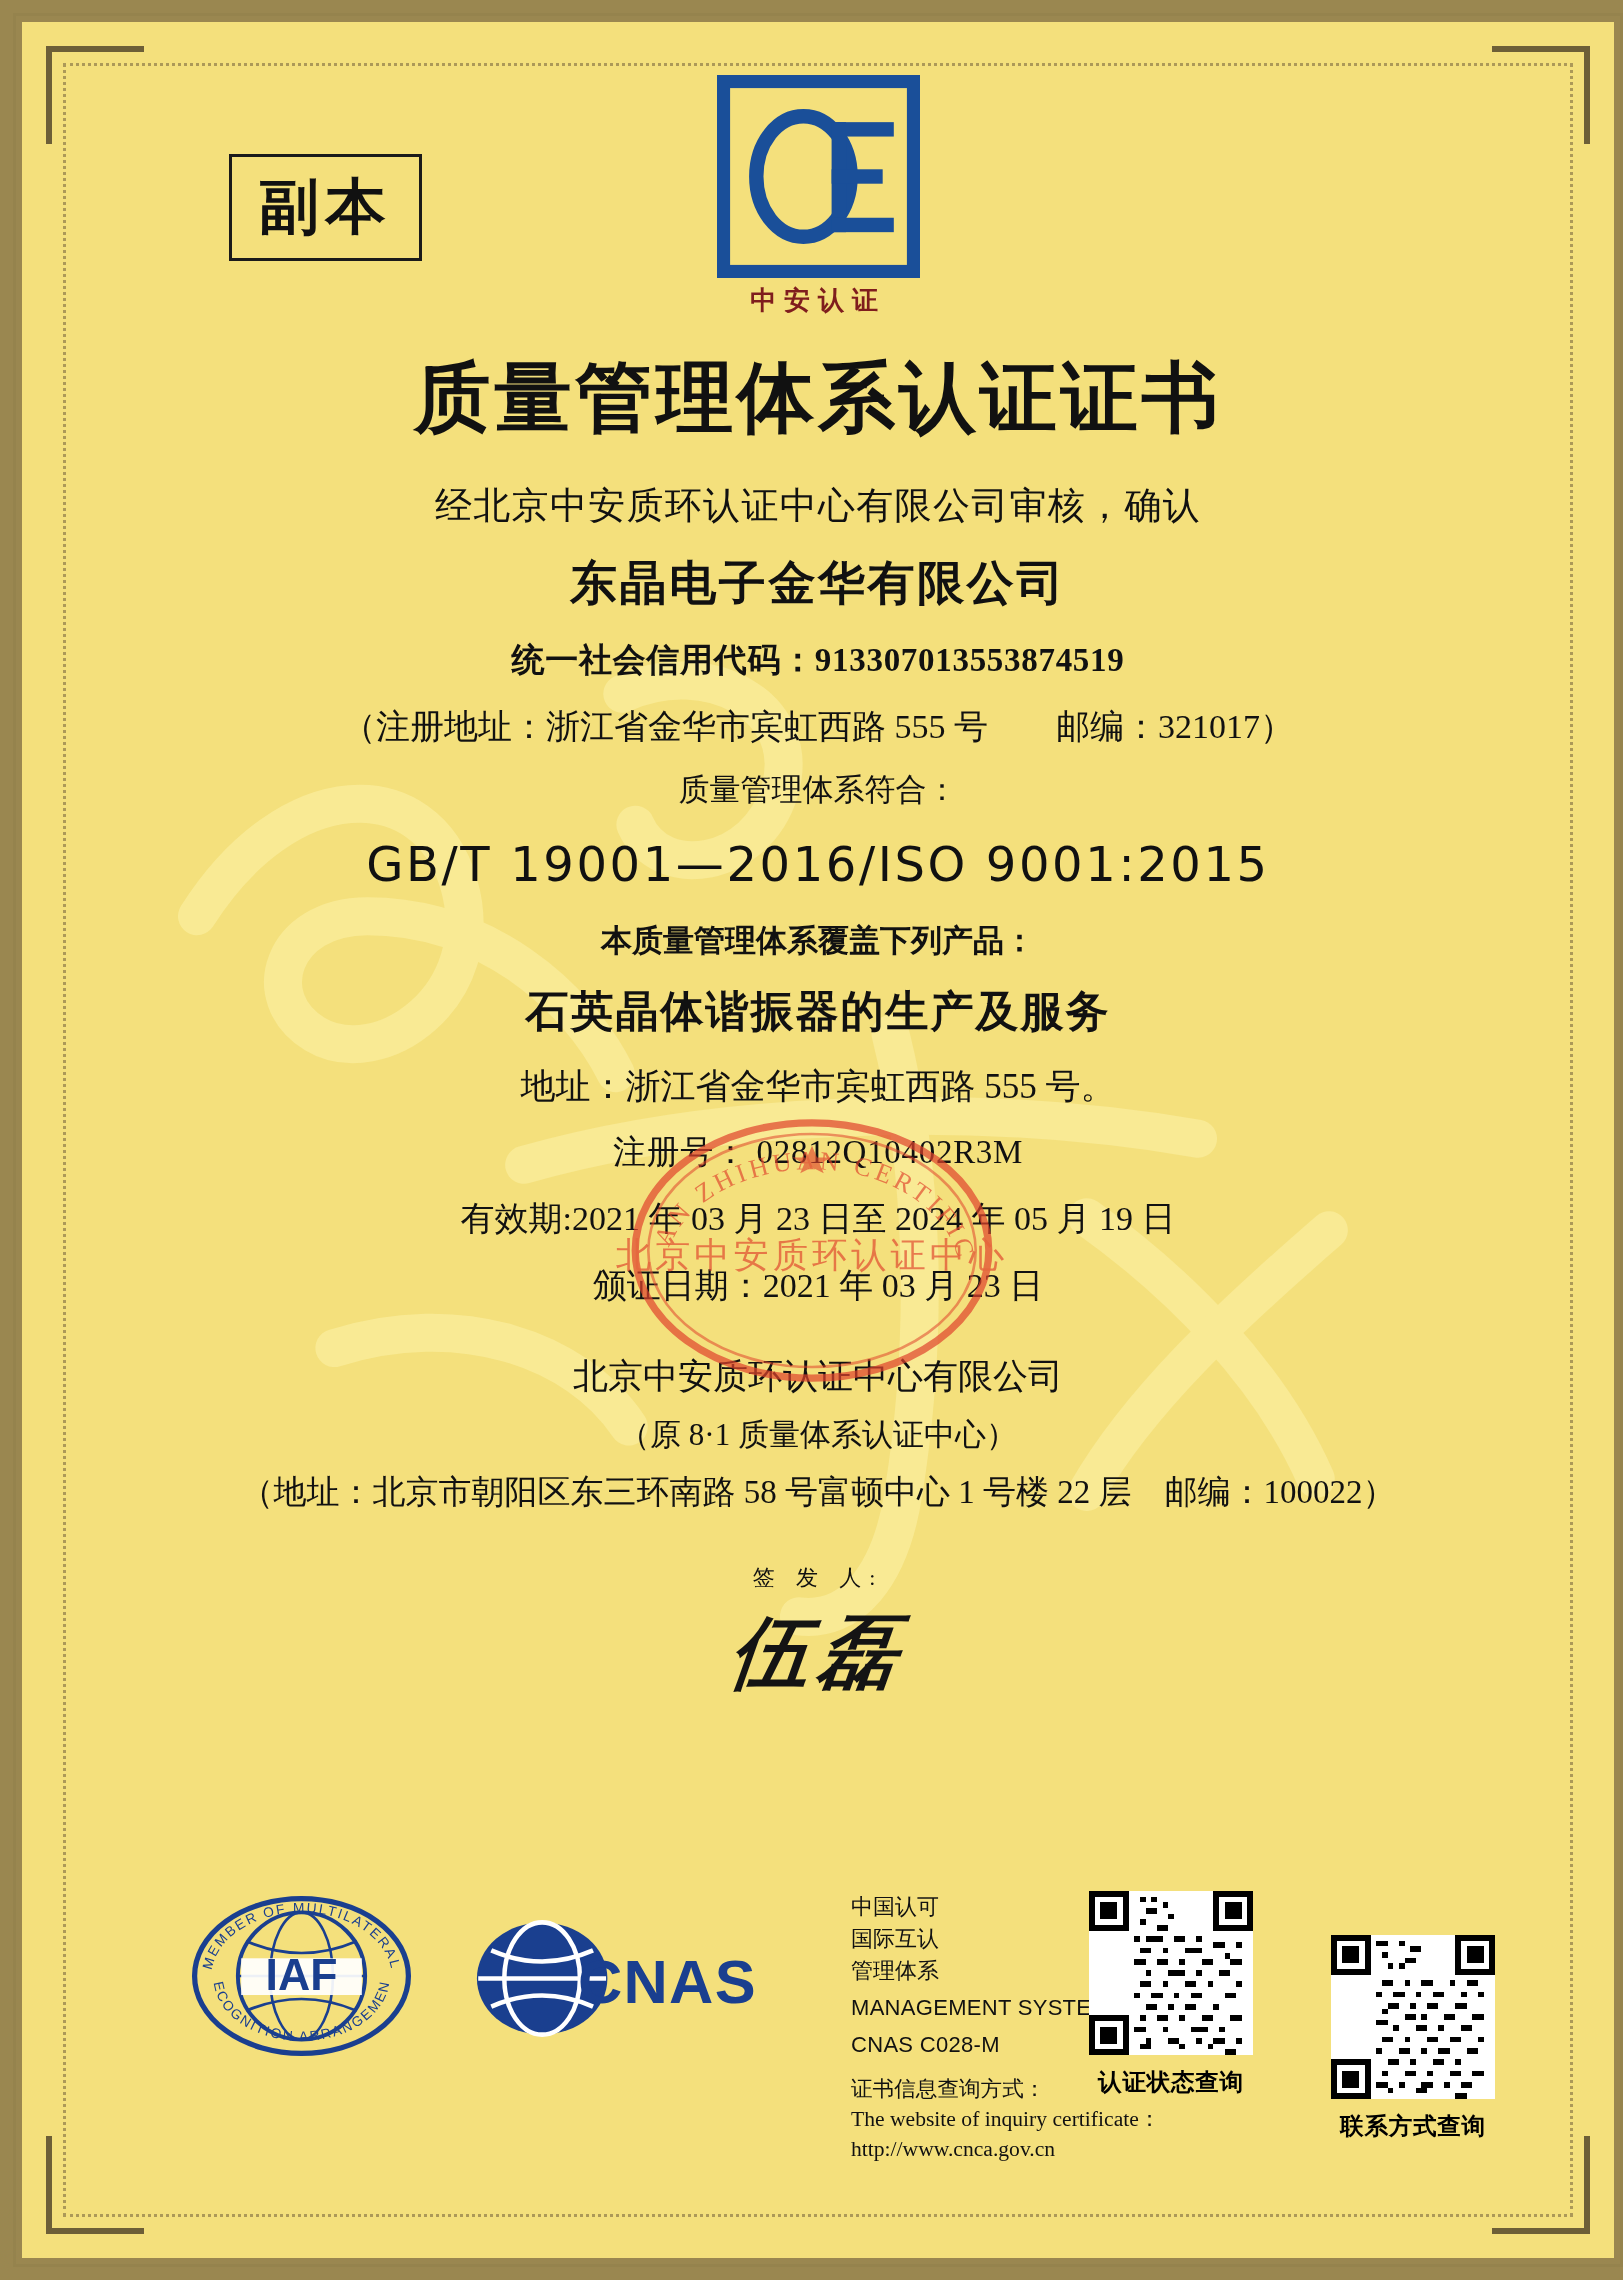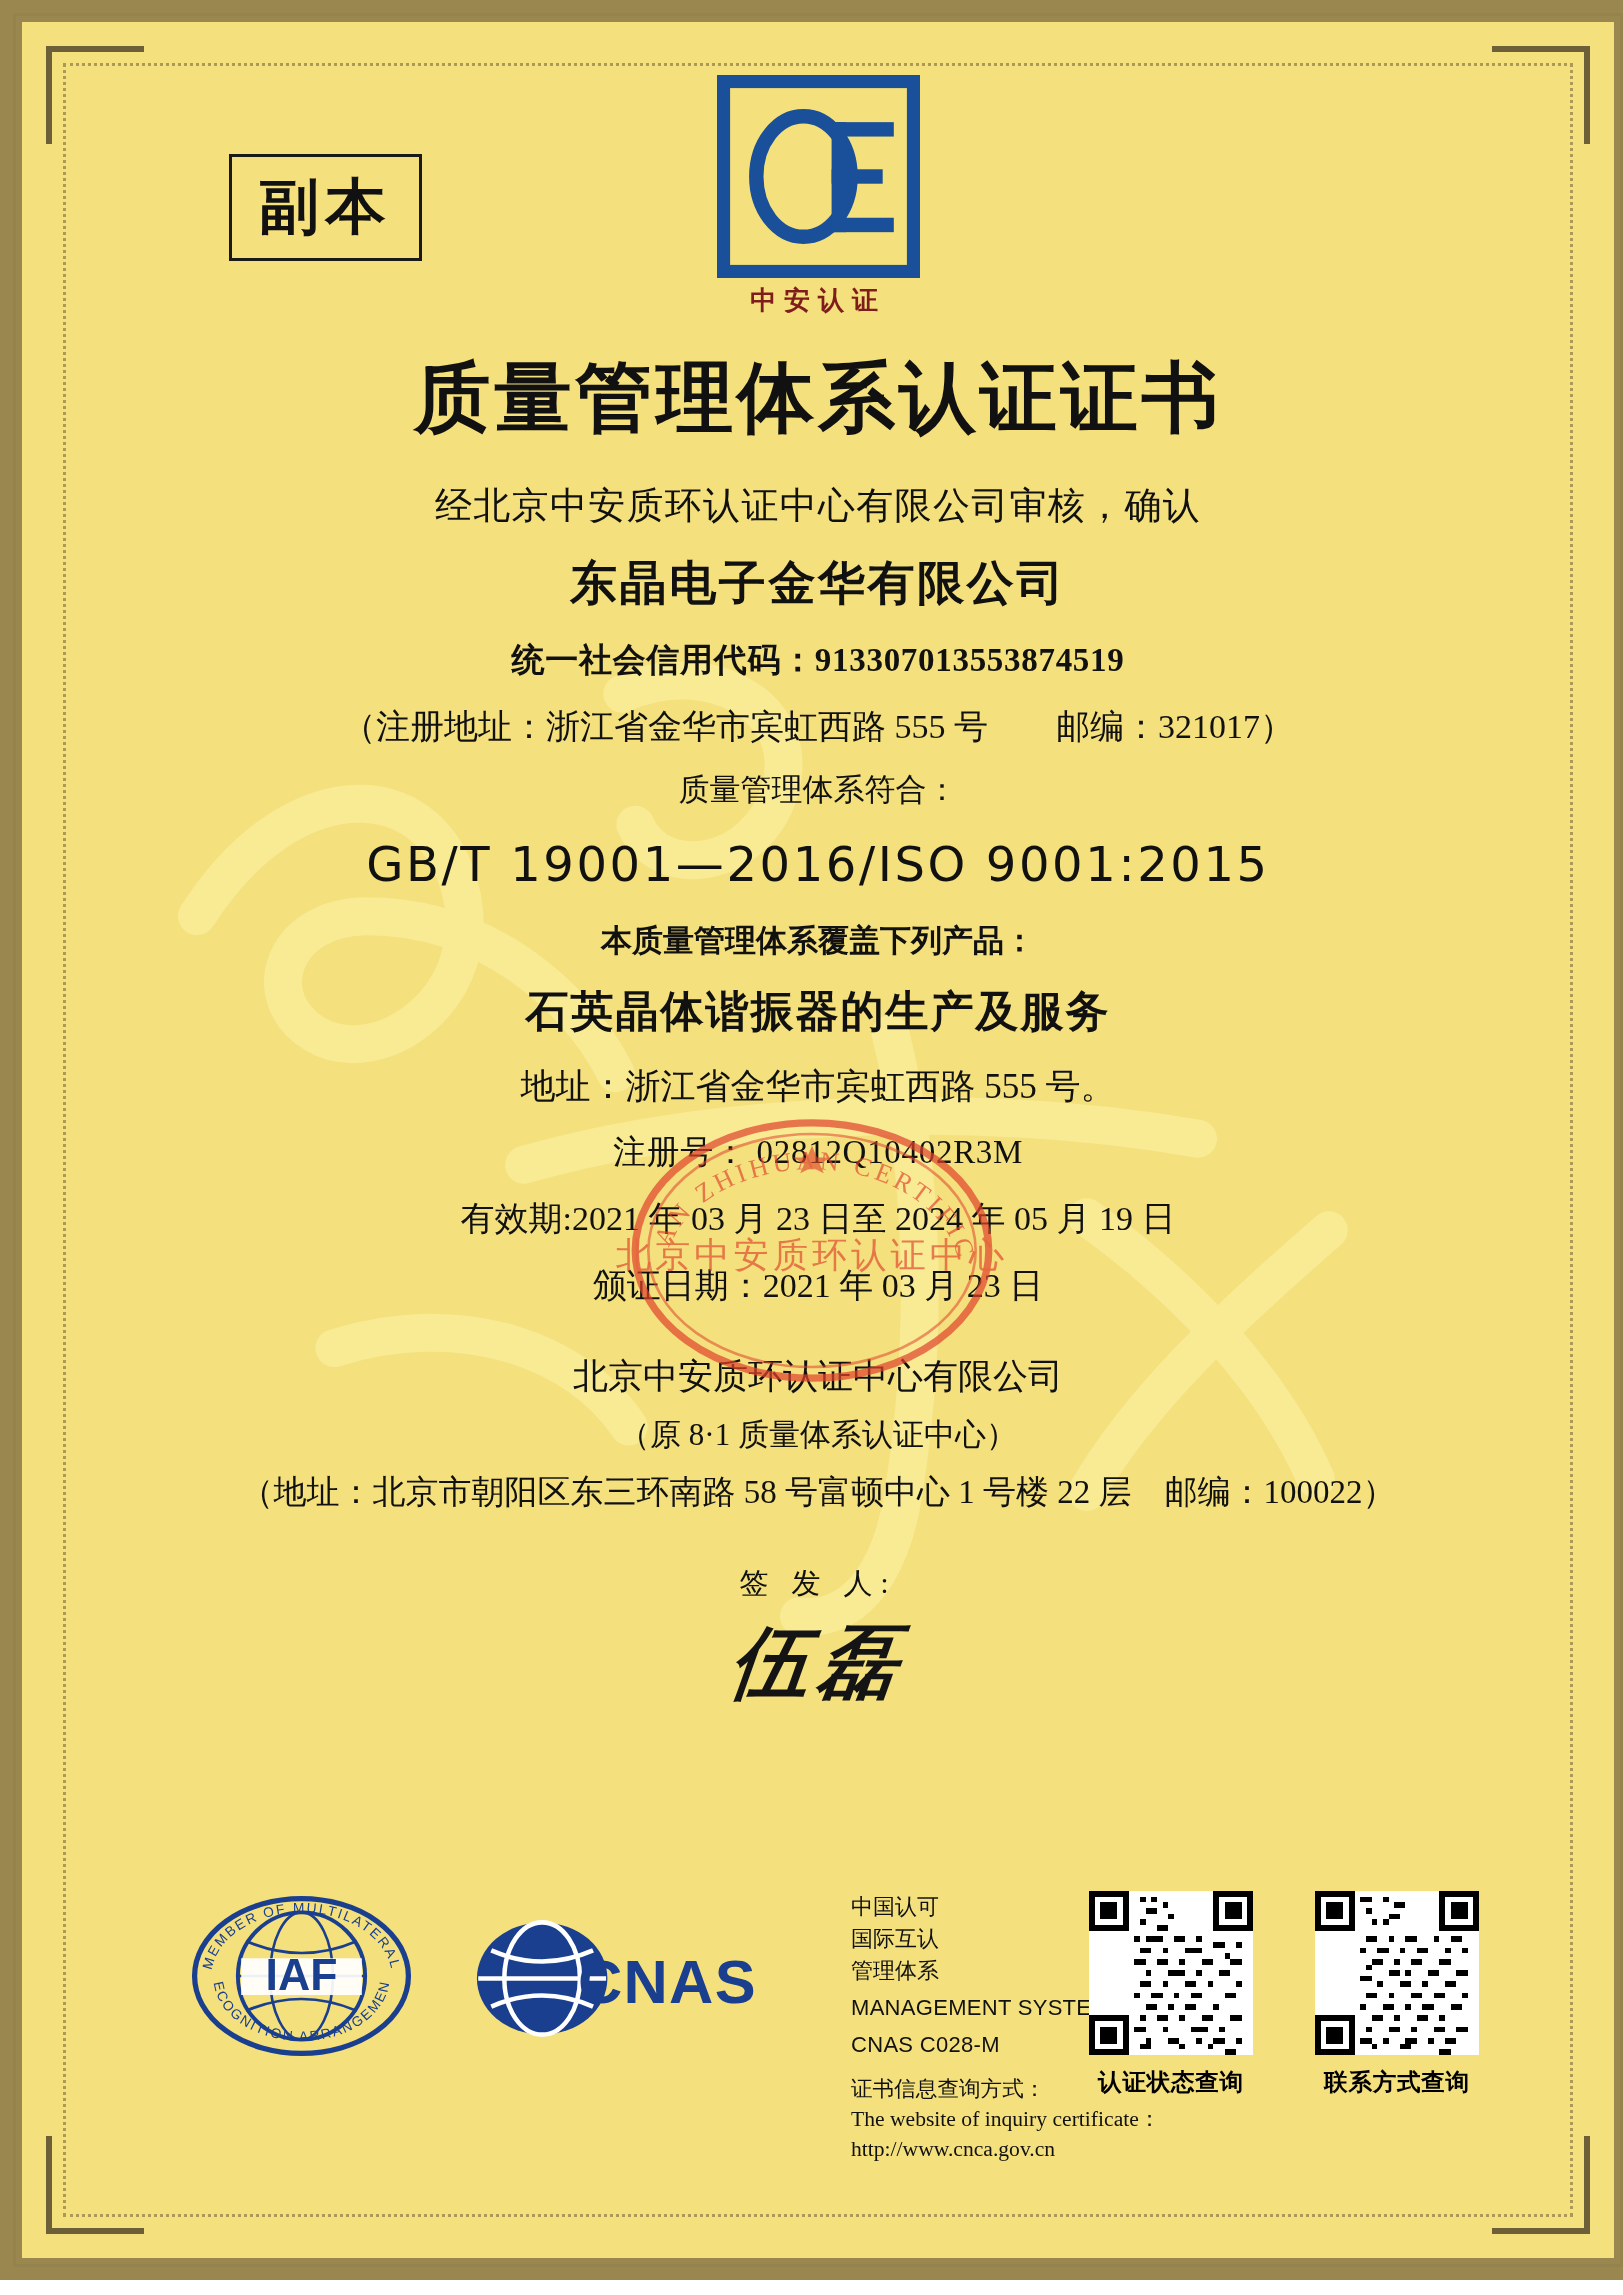--- a/index.html
+++ b/index.html
@@ -161,21 +161,21 @@
   .t-scope { font-size: 43px; font-weight: 700; letter-spacing: 2px; margin-bottom: 18.3px; }
   .t-addr { font-size: 35px; }
   .t-regno { font-size: 33px; letter-spacing: 0.7px; }
   .t-valid { font-size: 34px; }
   .t-issue { font-size: 34px; margin-bottom: 42px; }
 
   .t-org { font-size: 35px; margin-bottom: 10.5px; }
   .t-org-old { font-size: 31px; margin-bottom: 10.5px; }
   .t-org-addr { font-size: 33px; margin-bottom: 46px; }
 
-  .t-signer { font-size: 29px; letter-spacing: 7.9px; margin-bottom: 6.5px; }
+  .t-signer { font-size: 22px; letter-spacing: 7.9px; margin-bottom: 6.5px; }
 
   .signature {
     font-family: "Liberation Serif", serif;
     font-size: 79px;
     font-weight: 700;
     font-style: italic;
     letter-spacing: 7.9px;
     color: #141414;
     transform: skewX(-6deg);
     display: inline-block;
@@ -235,21 +235,21 @@
   }
   .inquiry .cn { font-size: 21.6px; }
   .inquiry .en { font-size: 21.6px; font-family: "Liberation Serif", serif; }
   .inquiry .url { font-size: 21.6px; font-family: "Liberation Serif", serif; }
 
   .qr-block {
     position: absolute;
     top: 13px;
   }
   .qr-a { right: 252px; }
-  .qr-b { right: 26px; }
+  .qr-b { right: 10px; margin-top: 44px; }
   .qr-img {
     width: 164px;
     height: 164px;
     background: #fff;
   }
   .qr-label {
     margin-top: 9.2px;
     font-size: 23.6px;
     font-weight: 700;
     text-align: center;

